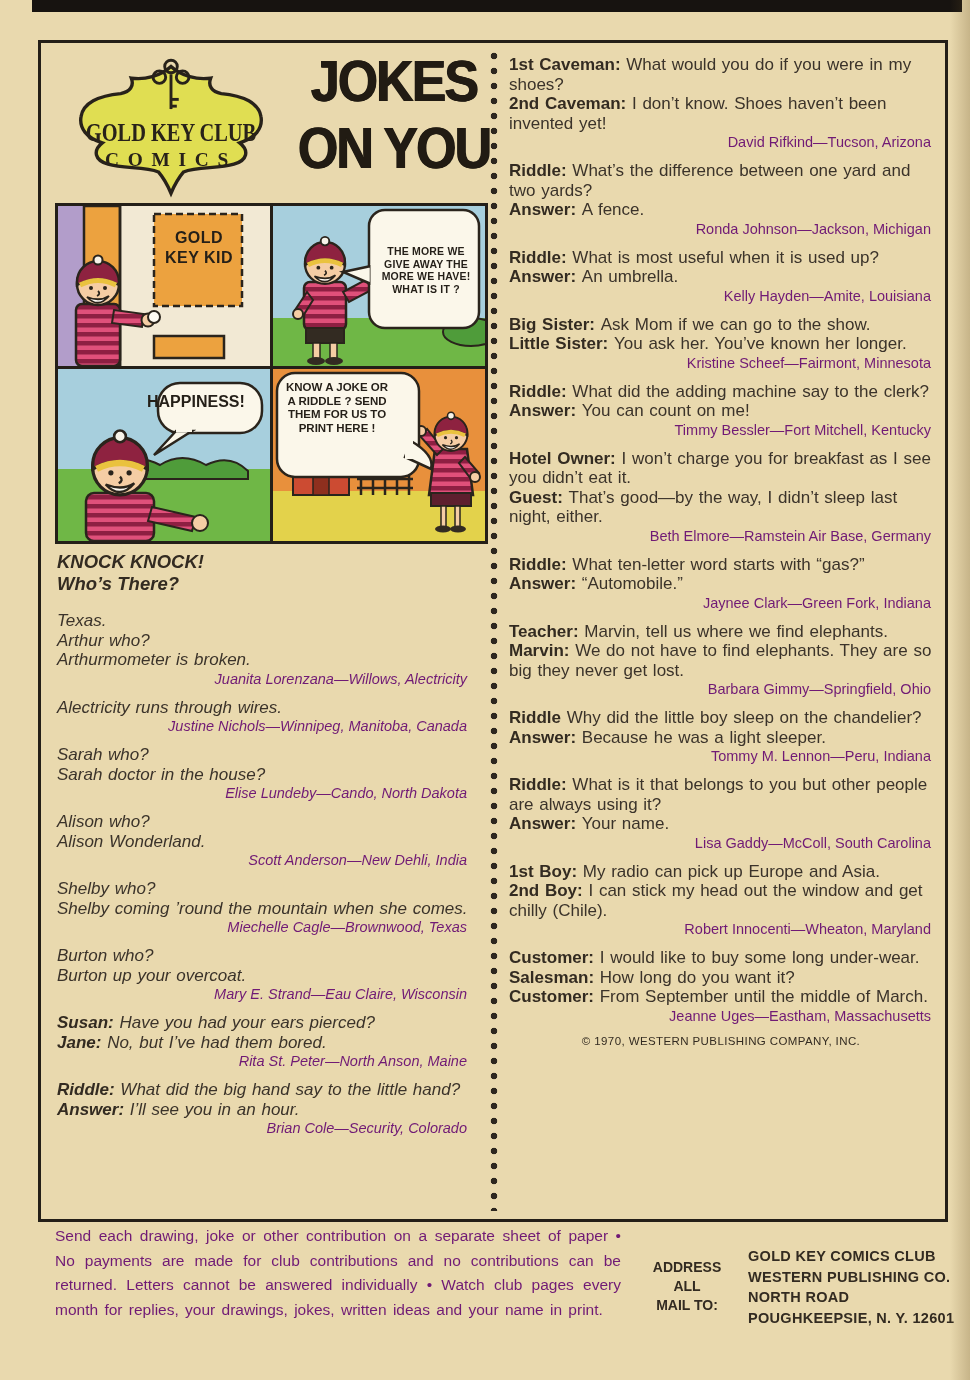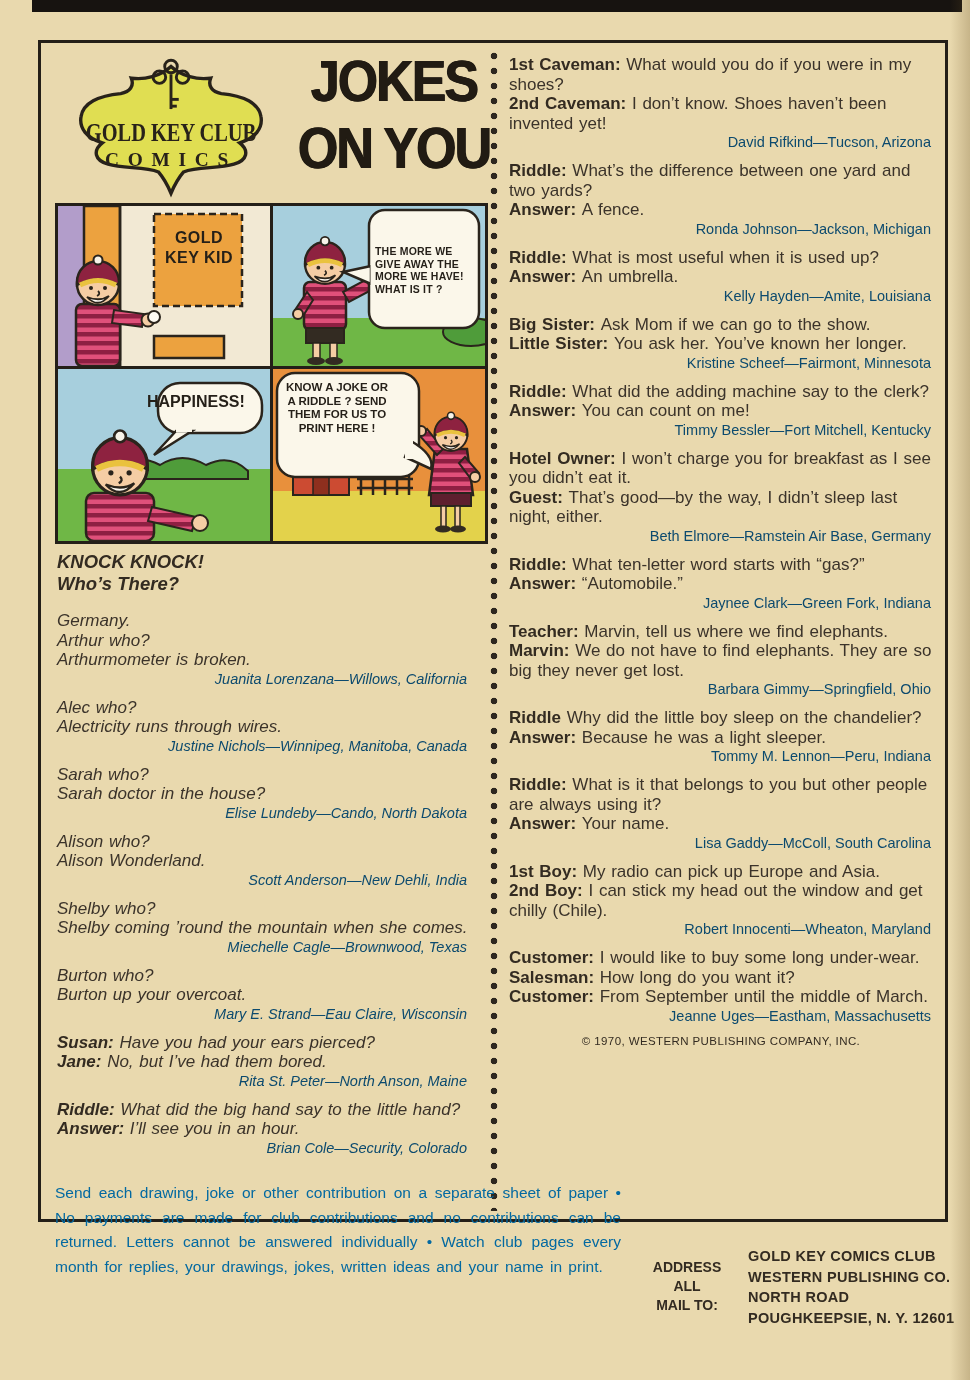--- a/index.html
+++ b/index.html
@@ -19,40 +19,40 @@
          text-shadow:.6px 0 0 #211b13,-.6px 0 0 #211b13;}
 
   
   .comic{position:absolute;left:14px;top:160px;display:grid;grid-template-columns:212px 212px;
          grid-template-rows:160px 172px;gap:3px;background:#241f18;border:3px solid #241f18;}
   .panel{position:relative;background:#c4b5fd;overflow:hidden;}
   .panel svg{position:absolute;left:0;top:0;}
   .overlay{position:absolute;color:#241f18;font-weight:bold;}
   .sign-text{left:98px;top:22px;width:86px;font-size:16px;line-height:20px;text-align:center;white-space:pre-line;letter-spacing:.5px;}
   .bt2{left:102px;top:8px;width:102px;height:112px;display:flex;align-items:center;justify-content:center;
-       text-align:left;font-size:10.5px;line-height:12.5px;letter-spacing:.2px;}
+       text-align:center;font-size:10.5px;line-height:12.5px;letter-spacing:.2px;}
   .bt3{left:89px;top:26px;width:98px;text-align:left;font-size:16px;line-height:14px;}
   .bt4{left:12px;top:12px;width:104px;text-align:center;font-size:11.5px;line-height:13.5px;}
 
   
   .col-left{position:absolute;left:16px;top:508px;width:412px;font-style:italic;}
   .kk-head{font-weight:bold;font-size:18.5px;line-height:22px;margin-bottom:16px;color:#332b21;}
   .joke{margin-bottom:10px;}
   .jline{font-size:17px;line-height:19.5px;word-spacing:1px;}
   .jline b{color:#332b21;}
-  .credit{text-align:right;font-size:14.5px;line-height:18px;padding-right:2px;color:#0c4a6e;}
+  .credit{text-align:right;font-size:14.5px;line-height:18px;padding-right:2px;color:#701a75;}
   .divider{position:absolute;left:448px;top:8px;width:10px;height:1160px;
            background-image:radial-gradient(circle at 5px 5px,#2e2820 3px,rgba(0,0,0,0) 3.6px);
            background-size:10px 15px;background-repeat:repeat-y;}
   .col-right{position:absolute;left:468px;top:12px;width:424px;}
   .copyright{margin-top:6px;text-align:center;font-size:11.5px;letter-spacing:.4px;color:#332b21;}
 
   
-  .footer-note{position:absolute;left:55px;top:1181px;width:566px;font-size:15.5px;line-height:24.5px;
-               text-align:justify;word-spacing:2px;color:#0369a1;}
+  .footer-note{position:absolute;left:55px;top:1224px;width:566px;font-size:15.5px;line-height:24.5px;
+               text-align:justify;word-spacing:2px;color:#701a75;}
   .mailto-label{position:absolute;left:638px;top:1258px;width:98px;text-align:center;font-weight:bold;
                 font-size:14px;line-height:19px;white-space:pre-line;color:#332b21;}
   .address{position:absolute;left:748px;top:1246px;width:208px;font-weight:bold;font-size:14.5px;
            line-height:20.5px;letter-spacing:.3px;white-space:pre-line;color:#332b21;}
 
   .logo text{font-family:"Liberation Serif","DejaVu Serif",serif;}
 </style>
 </head>
 <body>
 
@@ -199,27 +199,26 @@
       </div>
     </div>
 
     <div class="col-left">
       <div class="kk-head">
         <div>KNOCK KNOCK!</div>
         <div>Who’s There?</div>
       </div>
       <div id="left-jokes">
           <div class="joke">
-            <div class="jline">Germany.</div>
+            <div class="jline">Texas.</div>
             <div class="jline">Arthur who?</div>
             <div class="jline">Arthurmometer is broken.</div>
-            <div class="credit">Juanita Lorenzana—Willows, California</div>
-          </div>
-          <div class="joke">
-            <div class="jline">Alec who?</div>
+            <div class="credit">Juanita Lorenzana—Willows, Alectricity</div>
+          </div>
+          <div class="joke">
             <div class="jline">Alectricity runs through wires.</div>
             <div class="credit">Justine Nichols—Winnipeg, Manitoba, Canada</div>
           </div>
           <div class="joke">
             <div class="jline">Sarah who?</div>
             <div class="jline">Sarah doctor in the house?</div>
             <div class="credit">Elise Lundeby—Cando, North Dakota</div>
           </div>
           <div class="joke">
             <div class="jline">Alison who?</div>

